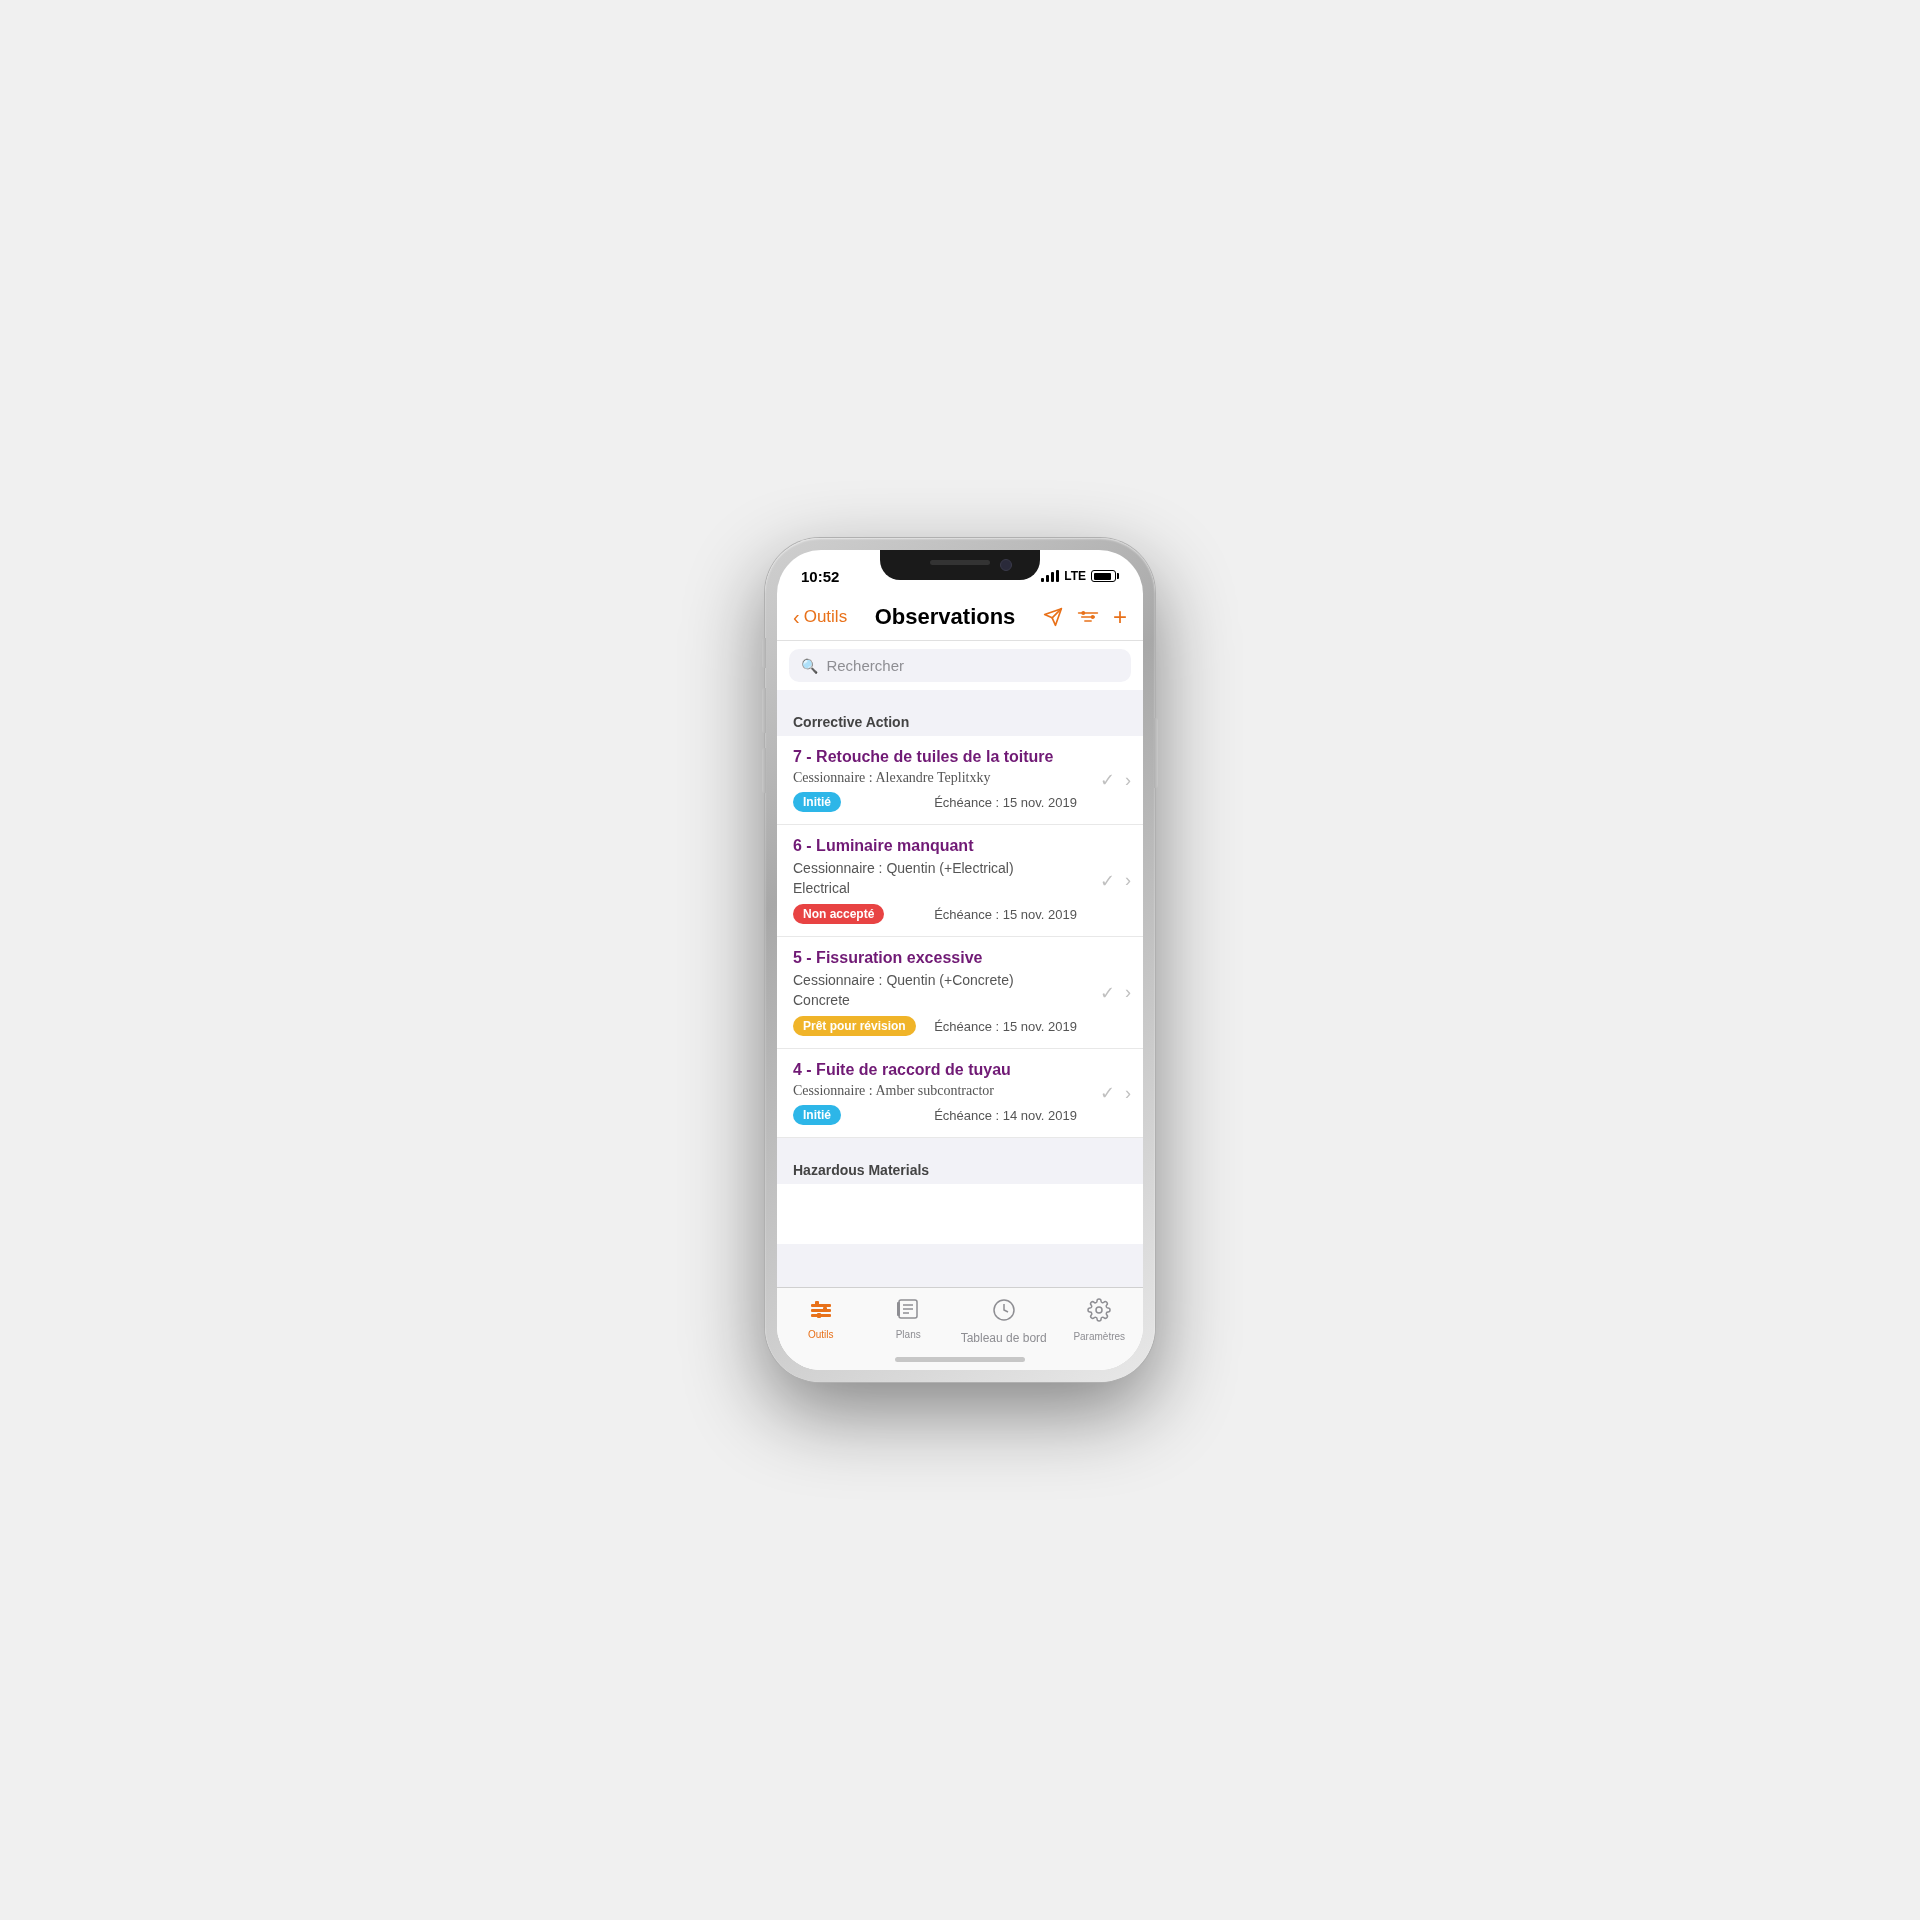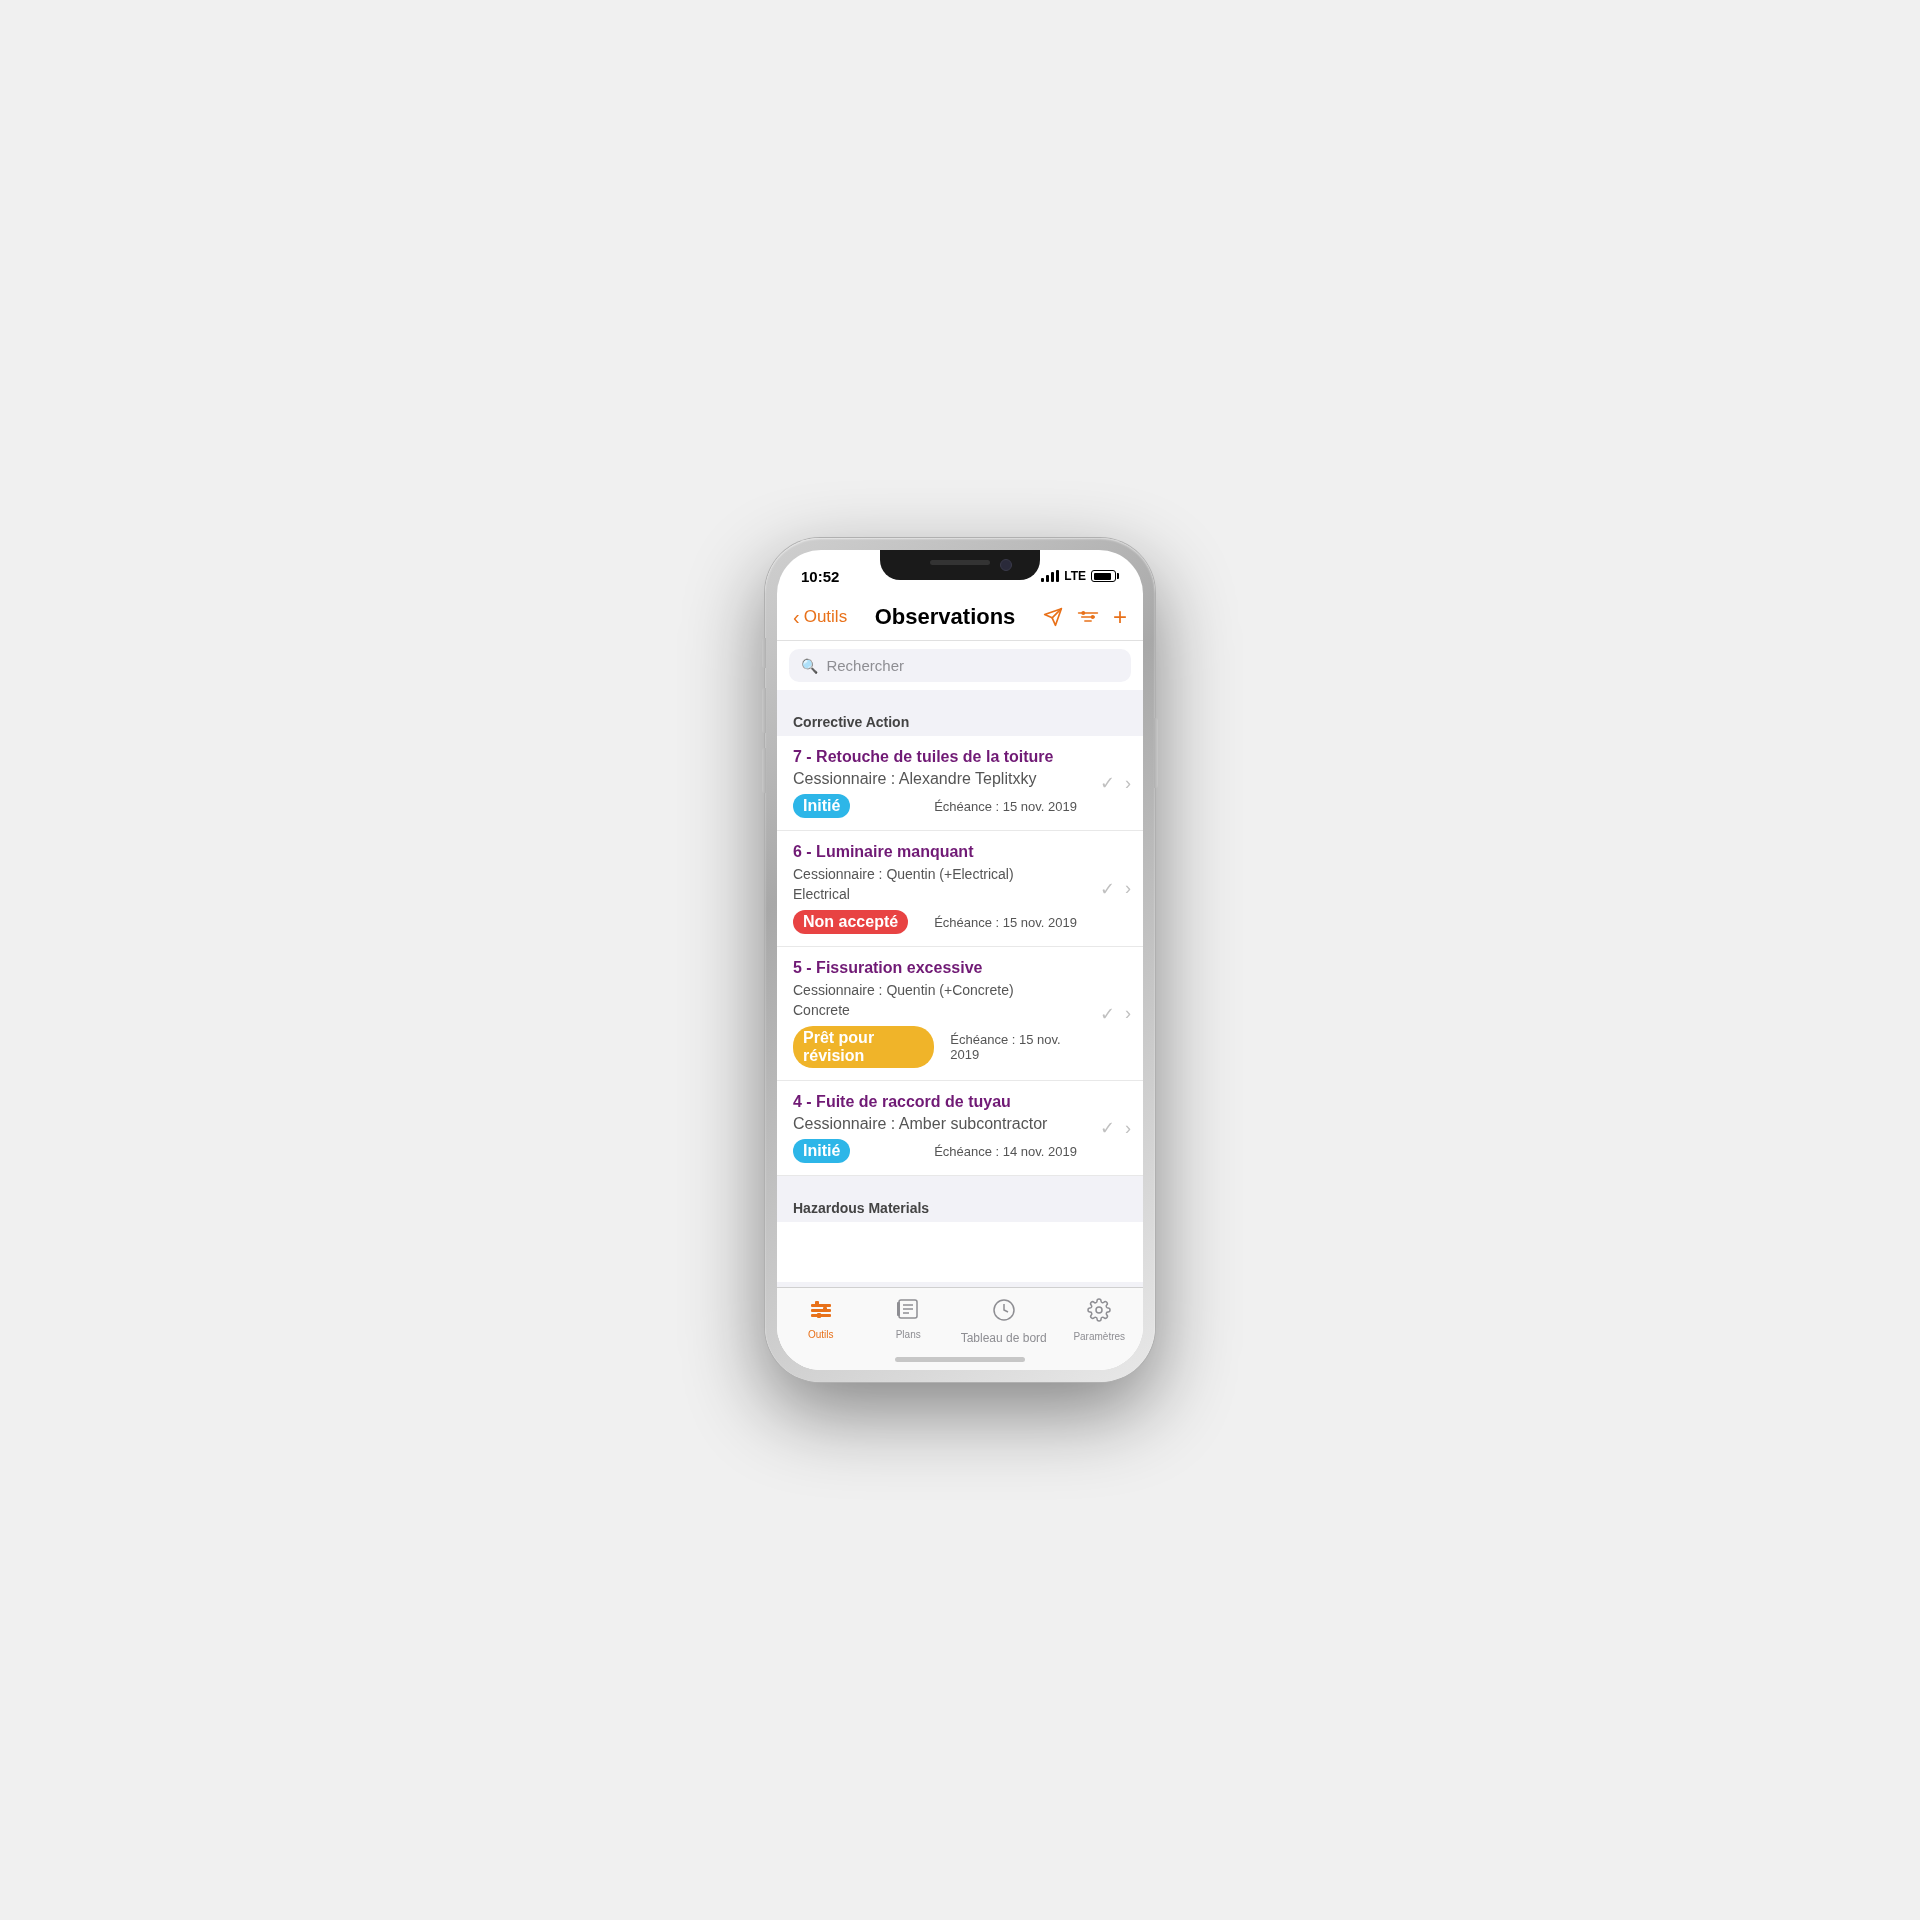--- a/index.html
+++ b/index.html
@@ -239,23 +239,24 @@
     }
 
     .item-title {
       font-size: 16px;
       font-weight: 700;
       color: #701a75;
       margin-bottom: 4px;
     }
 
     .item-assignee {
-      font-size: 16px;
+      font-size: 14px;
       color: #555;
       margin-bottom: 6px;
+      font-family: Liberation Serif, serif;
     }
 
     .item-footer {
       display: flex;
       align-items: center;
       justify-content: space-between;
     }
 
     .item-actions {
       position: absolute;
@@ -272,21 +273,21 @@
     }
     .item-chevron-icon {
       color: #c0c0c0;
       font-size: 18px;
     }
 
     .badge {
       display: inline-block;
       padding: 3px 10px;
       border-radius: 20px;
-      font-size: 16px;
+      font-size: 12px;
       font-weight: 600;
       color: #fff;
     }
     .badge-initie { background: #2db6e8; }
     .badge-non-accepte { background: #e84343; }
     .badge-pret { background: #f0b429; }
 
     .item-due {
       font-size: 13px;
       color: #555;

